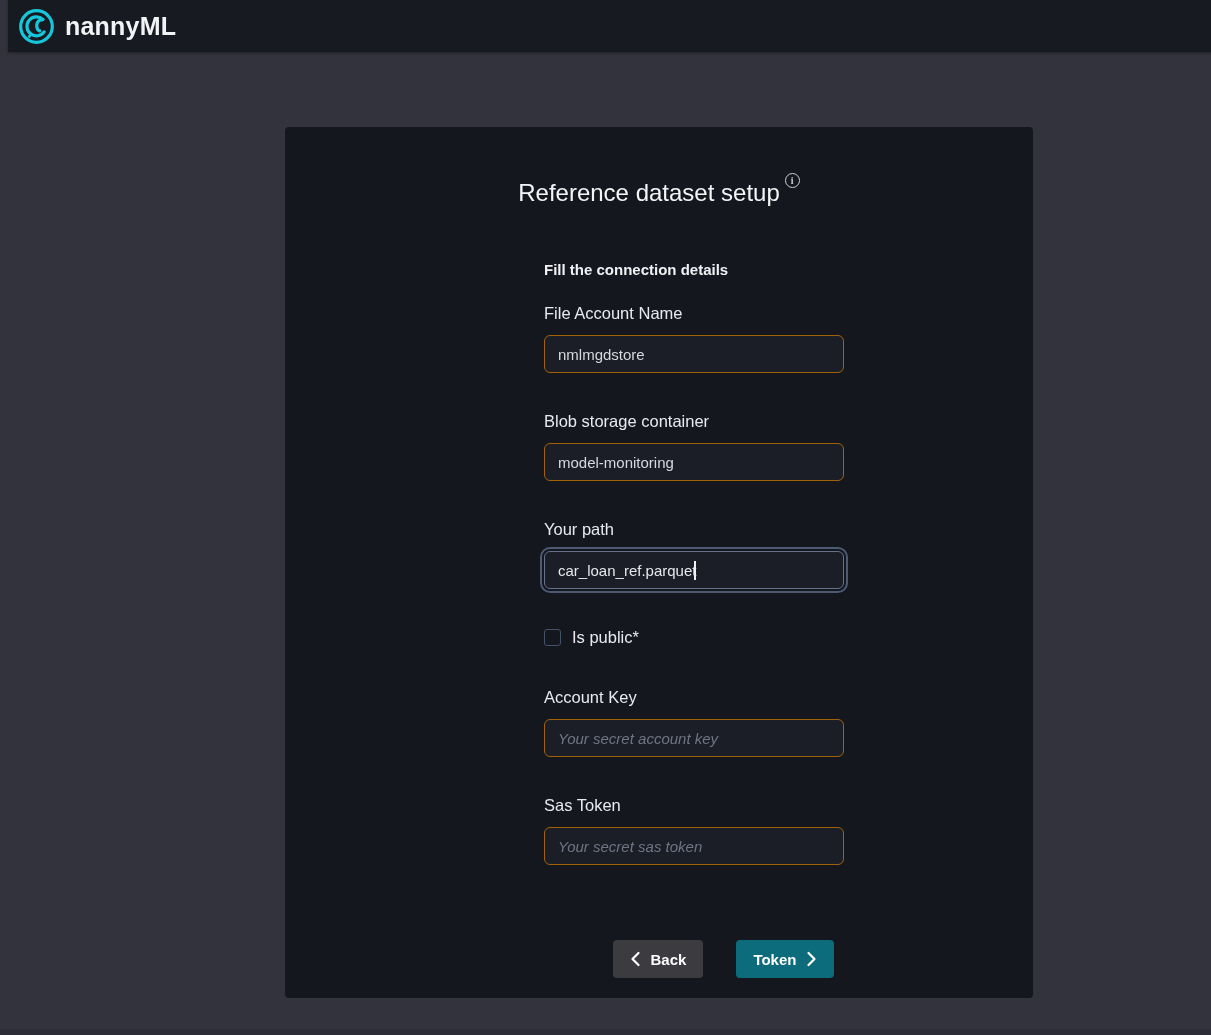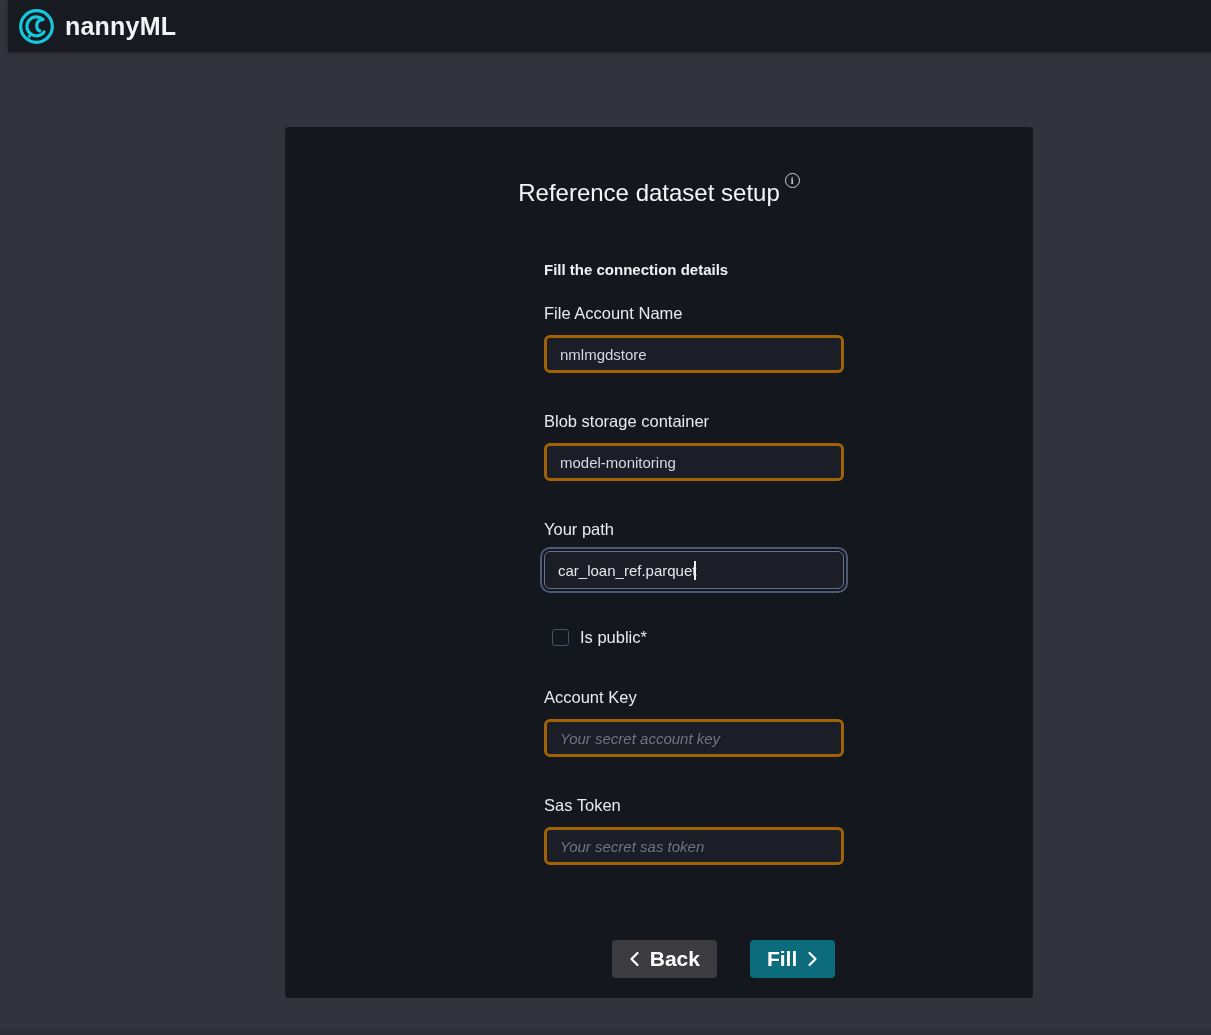--- a/index.html
+++ b/index.html
@@ -64,21 +64,21 @@
   }
   .field-group { margin-bottom: 39px; }
   .field-label {
     display: block;
     font-size: 16.5px; color: #e8eaef;
     height: 20px; margin-bottom: 11px;
   }
   .text-input {
     width: 300px; height: 38px;
     background: #1b1d27;
-    border: 3px solid #a16207;
+    border: 1px solid #a16207;
     border-radius: 6px;
     padding: 0 13px;
     font-family: "Liberation Sans", sans-serif;
     font-size: 15px; color: #d6d9e0;
     outline: none;
   }
   .text-input::placeholder {
     color: #6f7583; font-style: italic; opacity: 1;
   }
   .input-wrap { position: relative; width: 300px; }
@@ -90,21 +90,20 @@
   }
   .fake-caret {
     position: absolute; left: 150px; top: 10px;
     width: 1.5px; height: 19px; background: #f0f2f6;
   }
 
   .checkbox-row {
     display: flex; align-items: center;
     margin-top: 38px; margin-bottom: 41px;
     height: 20px;
-    margin-left: 8px;
   }
   .checkbox-box {
     width: 17px; height: 17px;
     border: 1px solid #44516a; border-radius: 3px;
     background: transparent;
     margin-right: 11px;
     cursor: pointer;
   }
   .checkbox-label { font-size: 16.5px; color: #e8eaef; }
 
@@ -113,21 +112,21 @@
     position: absolute; top: 813px; left: 0;
     width: 877px;
     display: flex; justify-content: center; gap: 33px;
   }
   .btn {
     height: 38px;
     display: inline-flex; align-items: center; justify-content: center;
     gap: 10px;
     border: none; border-radius: 4px;
     font-family: "Liberation Sans", sans-serif;
-    font-size: 21px; font-weight: 700; color: #ffffff;
+    font-size: 15px; font-weight: 700; color: #ffffff;
     padding: 0 17px;
     cursor: pointer;
   }
   .btn-back { background: #3b3b40; }
   .btn-next { background: #0d6c7c; }
   .chev { display: block; }
 
   
   .bottom-strip {
     position: absolute; left: 0; bottom: 0;
@@ -200,21 +199,21 @@
   <div class="button-row">
     <button class="btn btn-back">
       <span style="display:flex;">
         <svg class="chev" width="11" height="16" viewBox="0 0 11 16" fill="none">
           <polyline points="8.5,2 2.5,8 8.5,14" stroke="#ffffff" stroke-width="2.2" stroke-linecap="round" stroke-linejoin="round"></polyline>
         </svg>
       </span>
       <span>Back</span>
     </button>
     <button class="btn btn-next">
-      <span>Fill</span>
+      <span>Token</span>
       <span style="display:flex;">
         <svg class="chev" width="11" height="16" viewBox="0 0 11 16" fill="none">
           <polyline points="2.5,2 8.5,8 2.5,14" stroke="#ffffff" stroke-width="2.2" stroke-linecap="round" stroke-linejoin="round"></polyline>
         </svg>
       </span>
     </button>
   </div>
 
 </main>
 

